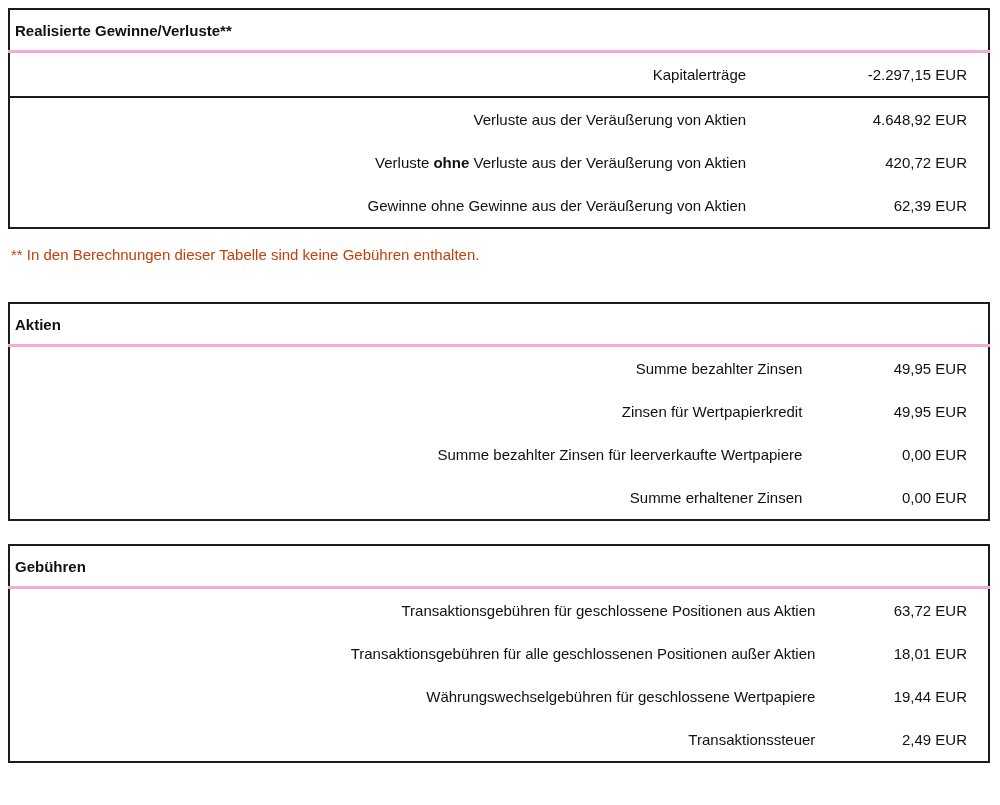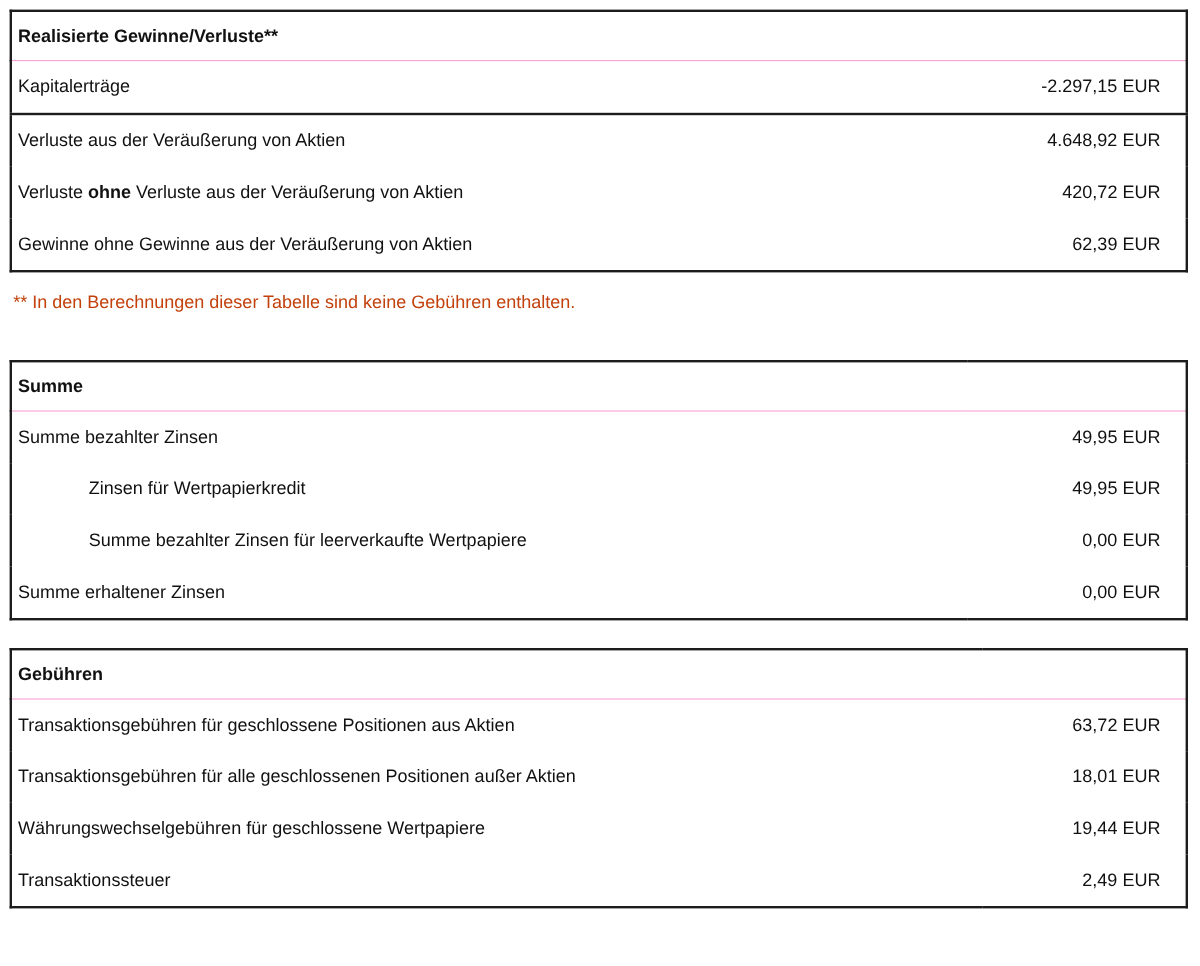--- a/index.html
+++ b/index.html
@@ -23,24 +23,24 @@
   table.tbl th, table.tbl td {
     font-size: 15px;
     line-height: 19px;
     vertical-align: middle;
     white-space: nowrap;
   }
   table.tbl th {
     text-align: left;
     font-weight: bold;
     padding: 11px 4px 10px 5px;
-    border-bottom: 1px solid #f9a8d4;
+    border-bottom: 3px solid #f9a8d4;
   }
   table.tbl td.label {
-    text-align: left;
+    text-align: right;
     padding: 12px 4px 12px 5px;
   }
   table.tbl td.label.indent {
     padding-left: 64px;
   }
   table.tbl td.value {
     text-align: right;
     padding: 12px 21px 12px 4px;
   }
   tr.divider-strong td {
@@ -85,21 +85,21 @@
         <td class="value">62,39 EUR</td>
       </tr>
     </tbody>
   </table>
 
   <p class="footnote">** In den Berechnungen dieser Tabelle sind keine Gebühren enthalten.</p>
 
   <table class="tbl">
     <thead>
       <tr>
-        <th colspan="2">Summe</th>
+        <th colspan="2">Aktien</th>
       </tr>
     </thead>
     <tbody>
       <tr>
         <td class="label">Summe bezahlter Zinsen</td>
         <td class="value">49,95 EUR</td>
       </tr>
       <tr>
         <td class="label indent">Zinsen für Wertpapierkredit</td>
         <td class="value">49,95 EUR</td>

